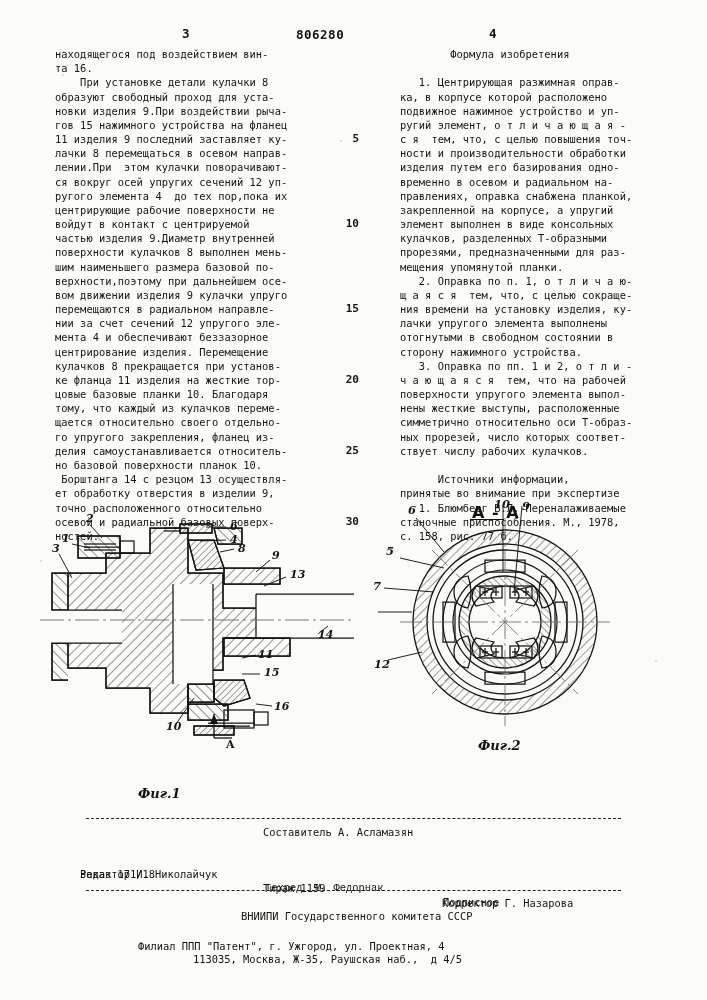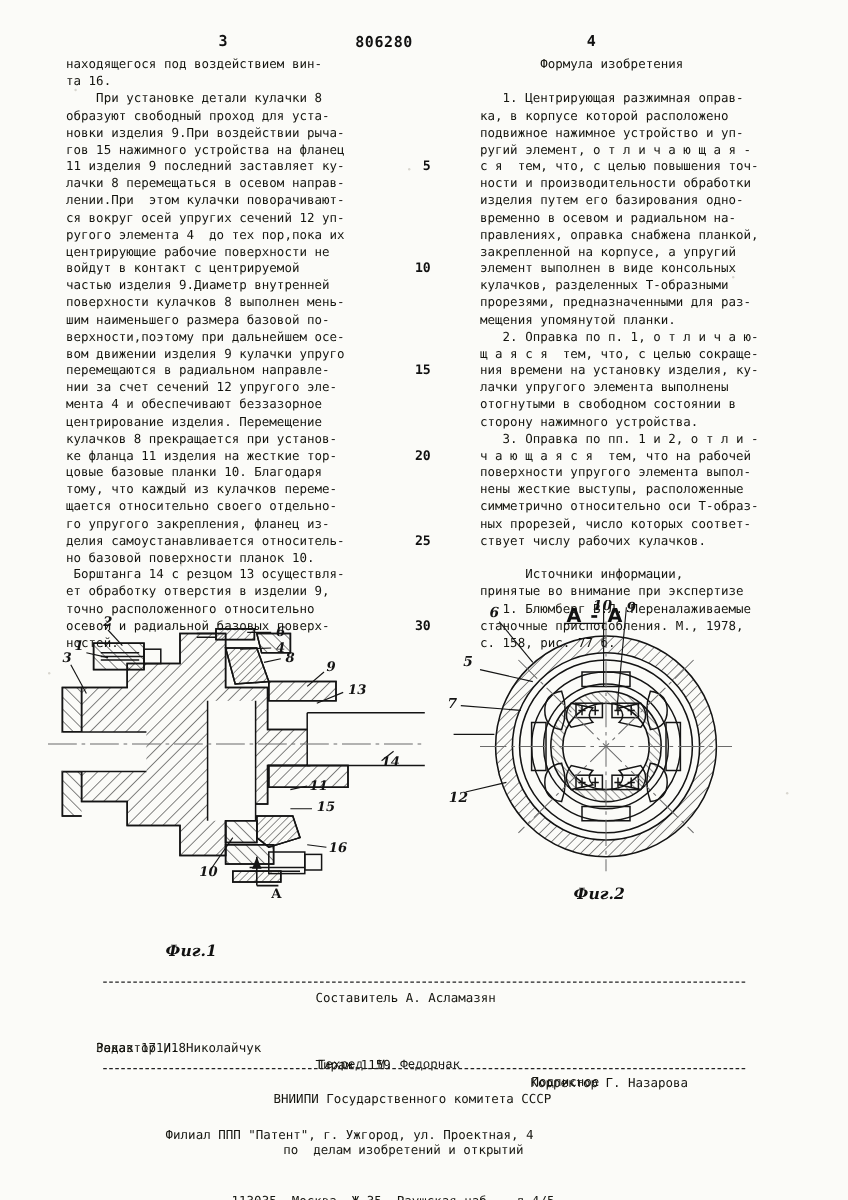--- a/index.html
+++ b/index.html
@@ -378,24 +378,21 @@
 
   <div class="dashrule" style="top:818px;"></div>
 
   <div class="foot" style="top:824px;">
     <span class="row">
       <span class="c" style="left:80px;">Заказ 171/18</span>
       <span class="c" style="left:263px;">Тираж 1159</span>
       <span class="c" style="left:443px;">Подписное</span>
     </span>
     <span class="row">
-      <span class="c" style="left:228px;text-align:center;">ВНИИПИ Государственного комитета СССР</span>
-    </span>
-    <span class="row">
-      <span class="c" style="left:236px;">по  делам изобретений и открытий</span>
+      <span class="c" style="left:241px;text-align:center;">ВНИИПИ Государственного комитета СССР</span>
     </span>
     <span class="row">
       <span class="c" style="left:193px;">113035, Москва, Ж-35, Раушская наб.,  д 4/5</span>
     </span>
   </div>
 
   <div class="dashrule" style="top:890px;"></div>
 
   <div class="foot" style="top:896px;">
     <span class="row">

